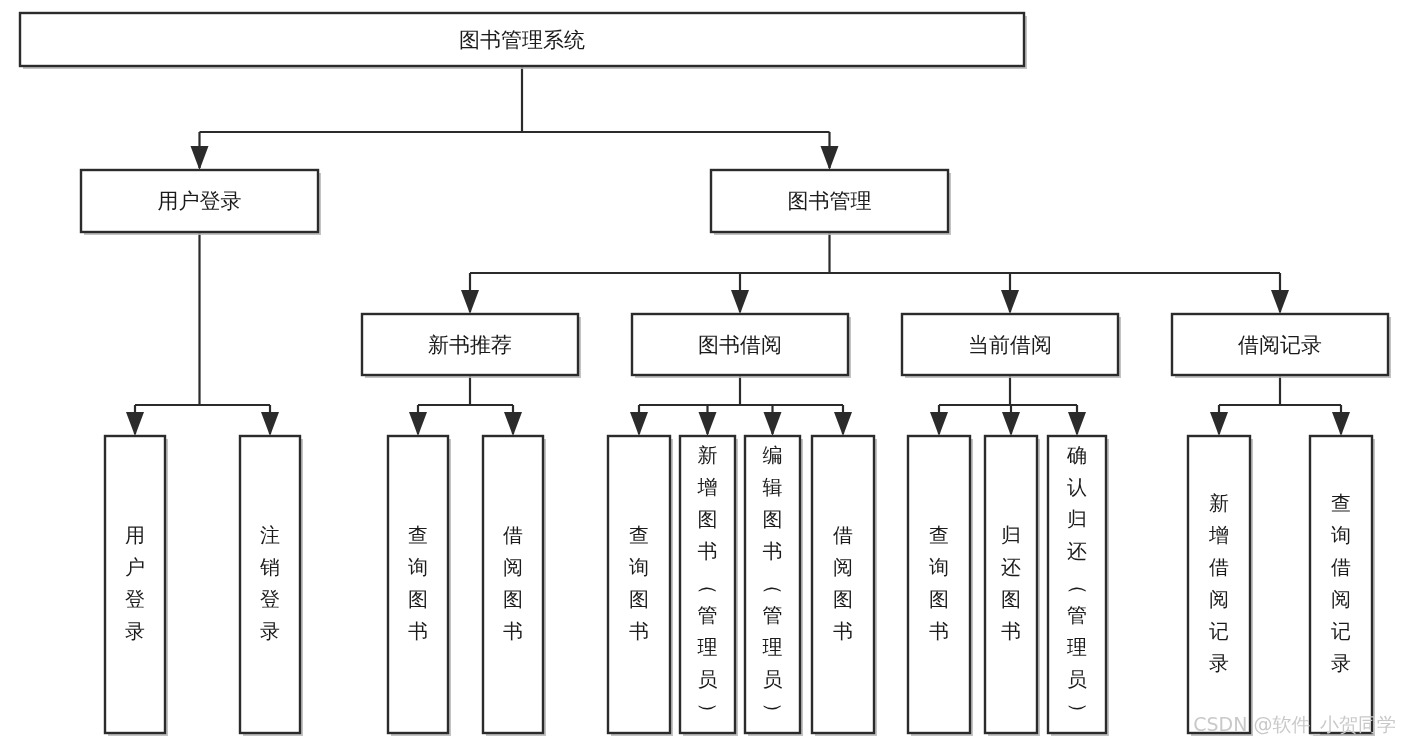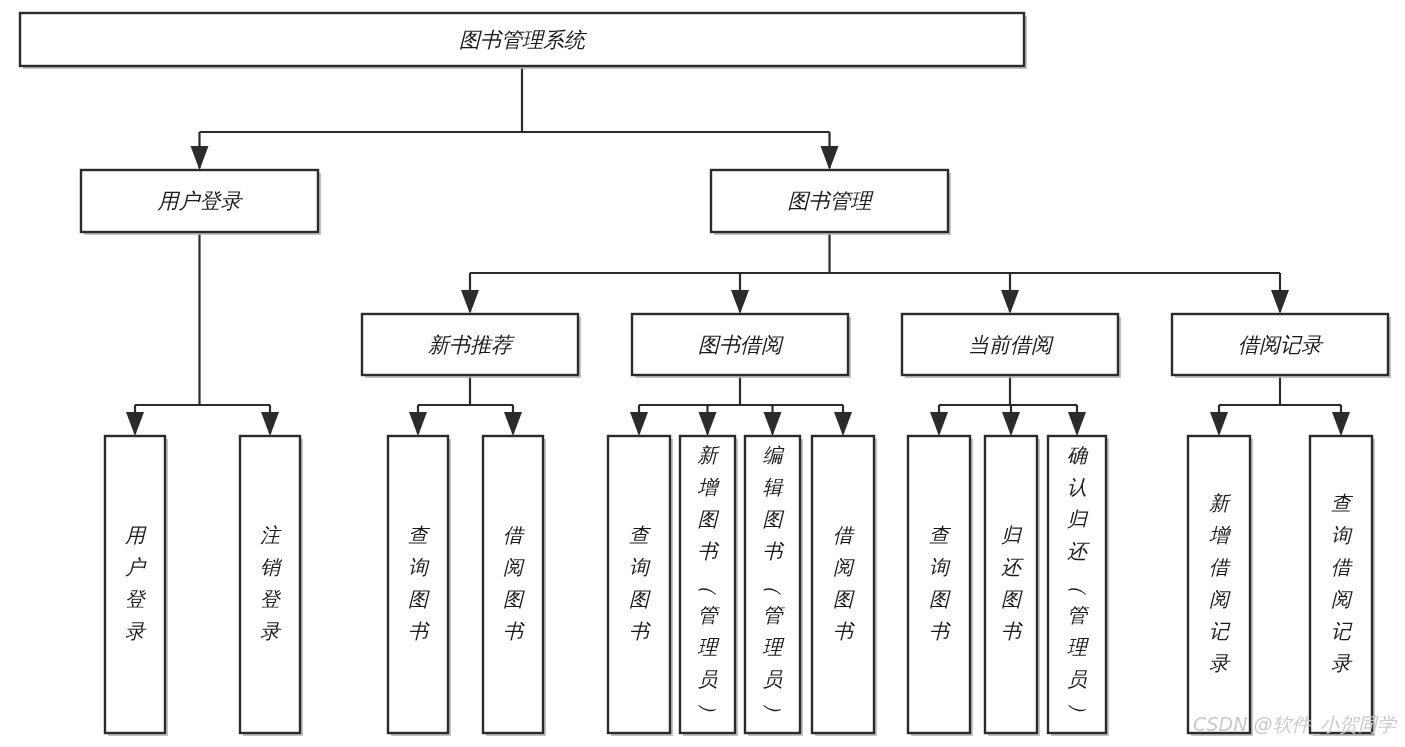--- a/index.html
+++ b/index.html
@@ -11,21 +11,20 @@
     width: 1405px;
     height: 747px;
     font-family: "DejaVu Sans", "Liberation Sans", sans-serif;
     overflow: hidden;
     position: relative;
   }
   #diagram-root {
     position: relative;
     width: 1405px;
     height: 747px;
-    font-style: italic;
   }
   svg#tree-svg {
     position: absolute;
     top: 0;
     left: 0;
     width: 1405px;
     height: 747px;
     display: block;
   }
   .node-box {

